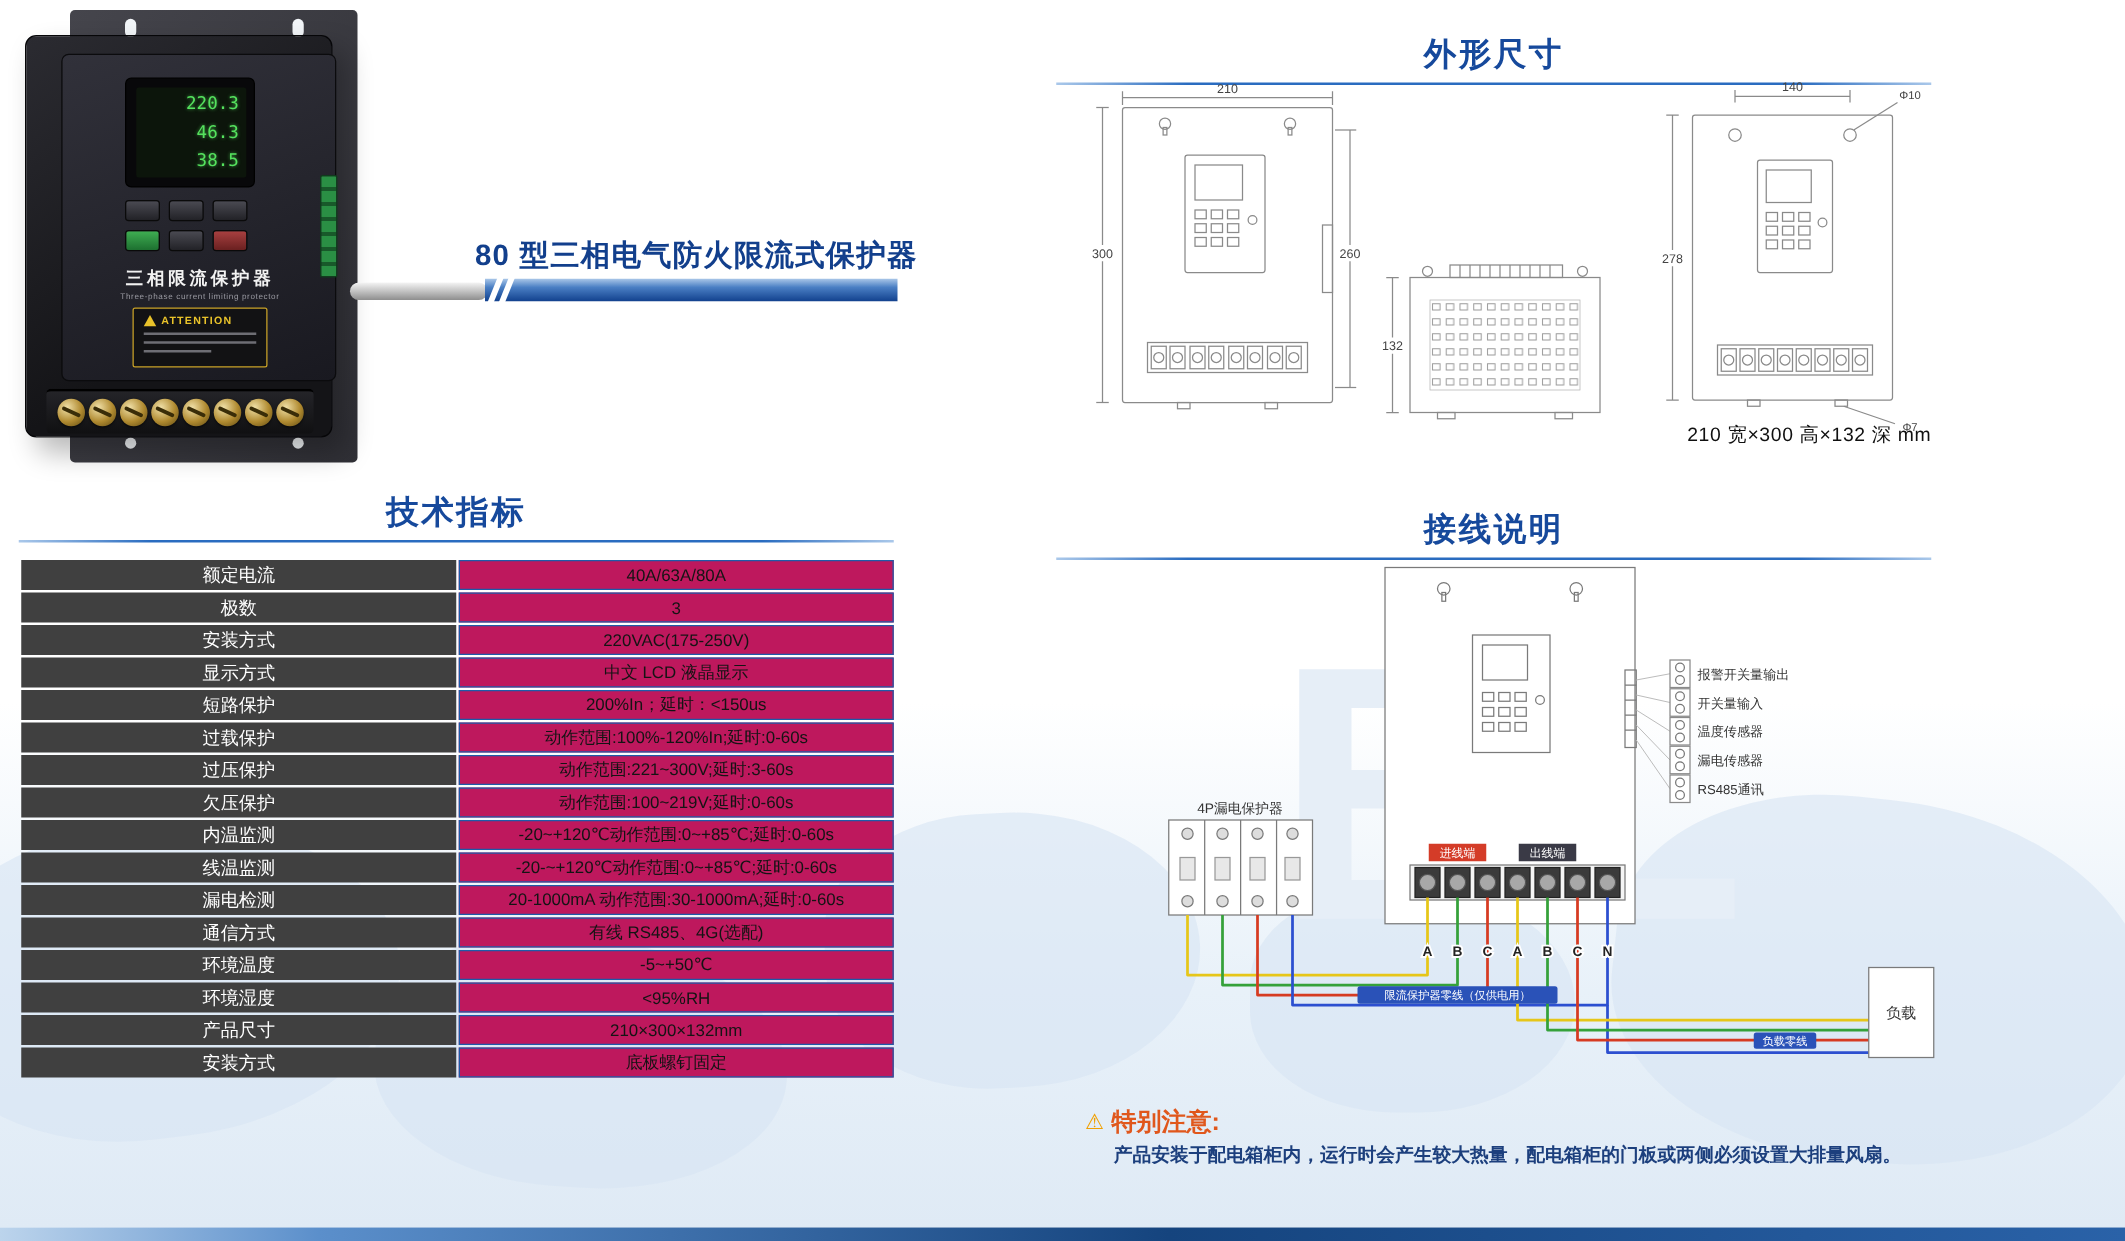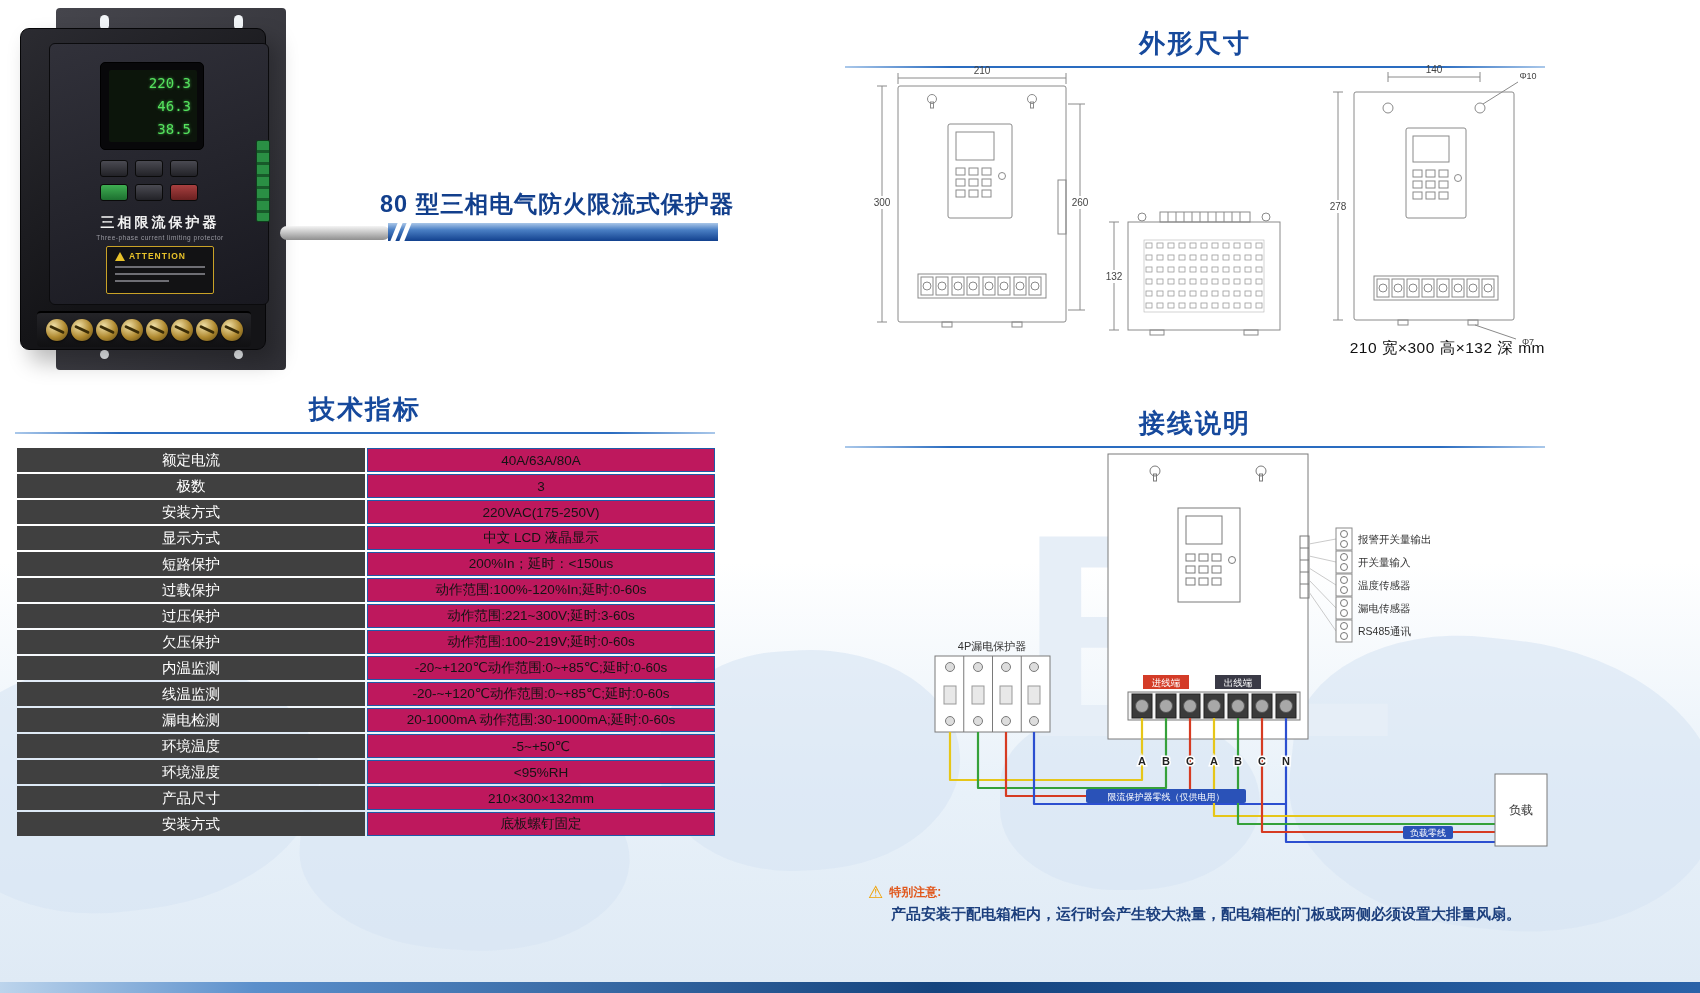--- a/index.html
+++ b/index.html
@@ -94,21 +94,21 @@
   
   .dwg, .wiring { position:absolute; }
   svg text { font-family:"Liberation Sans","DejaVu Sans",sans-serif; }
   .dims-caption { position:absolute; left:845px; top:338px; width:700px; text-align:right;
     font-size:15.5px; color:#101010; letter-spacing:.5px; }
 
   
   .warning { position:absolute; left:868px; top:884px; width:680px; }
   .warn-head { display:flex; align-items:center; gap:6px; }
   .warn-icon { color:#f0a000; font-size:17px; line-height:1; }
-  .warn-title { color:#e0571c; font-size:12px; font-weight:bold; }
+  .warn-title { color:#e0571c; font-size:20px; font-weight:bold; }
   .warn-text { margin-top:4px; padding-left:23px; color:#1c3f7d; font-size:15px; font-weight:bold; }
 
   .bottom-strip { position:absolute; left:0; bottom:0; width:1700px; height:11px;
     background:linear-gradient(90deg,#bcd4ec 0%, #5b8fcb 15%, #15447e 55%, #2a62a8 100%); }
 </style>
 </head>
 <body>
 
 <div class="page">
 
@@ -221,20 +221,24 @@
           <td class="sl">内温监测</td>
           <td class="sv">-20~+120℃动作范围:0~+85℃;延时:0-60s</td>
         </tr>
       <tr>
           <td class="sl">线温监测</td>
           <td class="sv">-20-~+120℃动作范围:0~+85℃;延时:0-60s</td>
         </tr>
       <tr>
           <td class="sl">漏电检测</td>
           <td class="sv">20-1000mA 动作范围:30-1000mA;延时:0-60s</td>
+        </tr>
+      <tr>
+          <td class="sl">通信方式</td>
+          <td class="sv">有线 RS485、4G(选配)</td>
         </tr>
       <tr>
           <td class="sl">环境温度</td>
           <td class="sv">-5~+50℃</td>
         </tr>
       <tr>
           <td class="sl">环境湿度</td>
           <td class="sv">&lt;95%RH</td>
         </tr>
       <tr>

